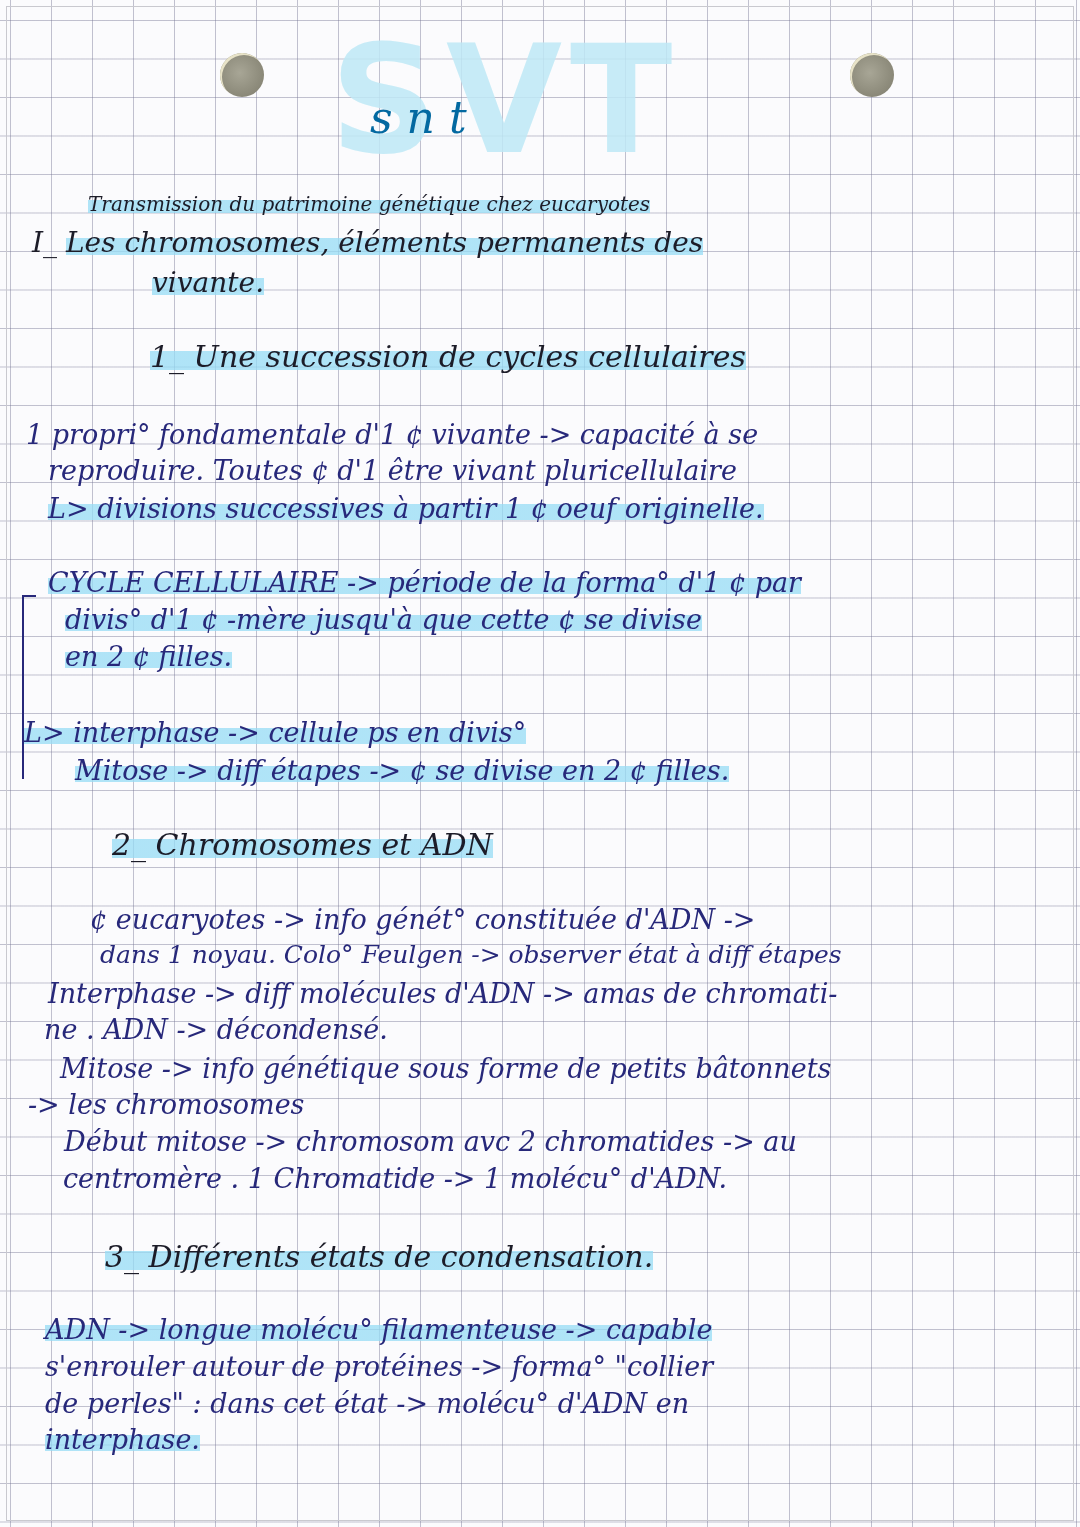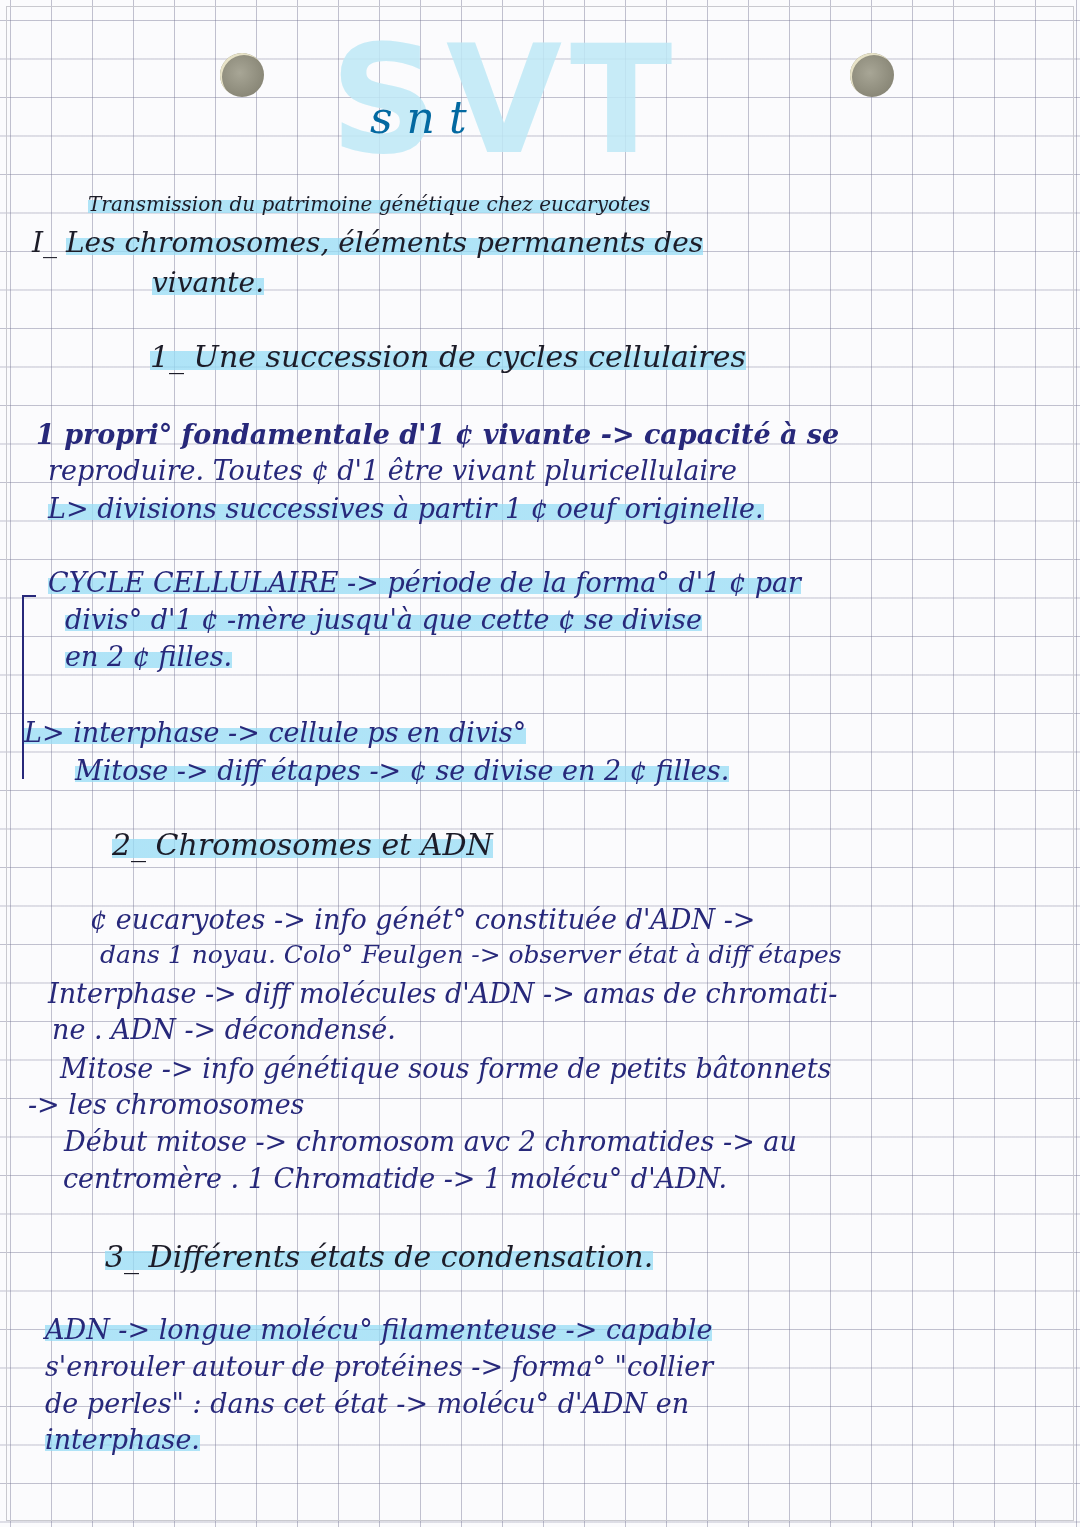--- a/index.html
+++ b/index.html
@@ -37,36 +37,36 @@
 
 <div class="line black" style="left:88px;top:193px;font-size:20px;"><span class="hl">Transmission du patrimoine génétique chez eucaryotes</span></div>
 
 <div class="line black" style="left:32px;top:228px;font-size:28px;">
   <span>I_</span>
   <span class="hl">Les chromosomes, éléments permanents des</span>
 </div>
 <div class="line black" style="left:152px;top:268px;font-size:28px;"><span class="hl">vivante.</span></div>
 
 <div class="line black" style="left:150px;top:340px;font-size:30px;"><span class="hl">1_ Une succession de cycles cellulaires</span></div>
-<div class="line" style="left:36px;top:420px;font-weight:bold;">1 propri° fondamentale d'1 ¢ vivante -&gt; capacité à se</div>
+<div class="line" style="left:26px;top:420px;">1 propri° fondamentale d'1 ¢ vivante -&gt; capacité à se</div>
 <div class="line" style="left:48px;top:456px;">reproduire. Toutes ¢ d'1 être vivant pluricellulaire</div>
 <div class="line" style="left:48px;top:494px;"><span class="hl">L&gt; divisions successives à partir 1 ¢ oeuf originelle.</span></div>
 
 <div class="bracket"></div>
 <div class="line" style="left:48px;top:568px;"><span class="hl">CYCLE CELLULAIRE -&gt; période de la forma° d'1 ¢ par</span></div>
 <div class="line" style="left:65px;top:605px;"><span class="hl">divis° d'1 ¢ -mère jusqu'à que cette ¢ se divise</span></div>
 <div class="line" style="left:65px;top:642px;"><span class="hl">en 2 ¢ filles.</span></div>
 <div class="line" style="left:24px;top:718px;"><span class="hl">L&gt; interphase -&gt; cellule ps en divis°</span></div>
 <div class="line" style="left:75px;top:756px;"><span class="hl">Mitose -&gt; diff étapes -&gt; ¢ se divise en 2 ¢ filles.</span></div>
 
 <div class="line black" style="left:112px;top:828px;font-size:30px;"><span class="hl">2_ Chromosomes et ADN</span></div>
 <div class="line" style="left:90px;top:905px;">¢ eucaryotes -&gt; info génét° constituée d'ADN -&gt;</div>
 <div class="line" style="left:100px;top:941px;font-size:25px;">dans 1 noyau. Colo° Feulgen -&gt; observer état à diff étapes</div>
 <div class="line" style="left:48px;top:979px;">Interphase -&gt; diff molécules d'ADN -&gt; amas de chromati-</div>
-<div class="line" style="left:52px;top:1015px;text-align:center;">ne . ADN -&gt; décondensé.</div>
+<div class="line" style="left:44px;top:1015px;text-align:center;">ne . ADN -&gt; décondensé.</div>
 <div class="line" style="left:60px;top:1054px;">Mitose -&gt; info génétique sous forme de petits bâtonnets</div>
 <div class="line" style="left:28px;top:1090px;">-&gt; les chromosomes</div>
 <div class="line" style="left:64px;top:1127px;">Début mitose -&gt; chromosom avc 2 chromatides -&gt; au</div>
 <div class="line" style="left:48px;top:1164px;margin-left:15px;">centromère . 1 Chromatide -&gt; 1 molécu° d'ADN.</div>
 
 <div class="line black" style="left:105px;top:1240px;font-size:30px;"><span class="hl">3_ Différents états de condensation.</span></div>
 <div class="line" style="left:45px;top:1315px;text-align:center;"><span class="hl">ADN -&gt; longue molécu° filamenteuse -&gt; capable</span></div>
 <div class="line" style="left:45px;top:1352px;">s'enrouler autour de protéines -&gt; forma° "collier</div>
 <div class="line" style="left:45px;top:1389px;">de perles" : dans cet état -&gt; molécu° d'ADN en</div>
 <div class="line" style="left:45px;top:1425px;"><span class="hl">interphase.</span></div>

